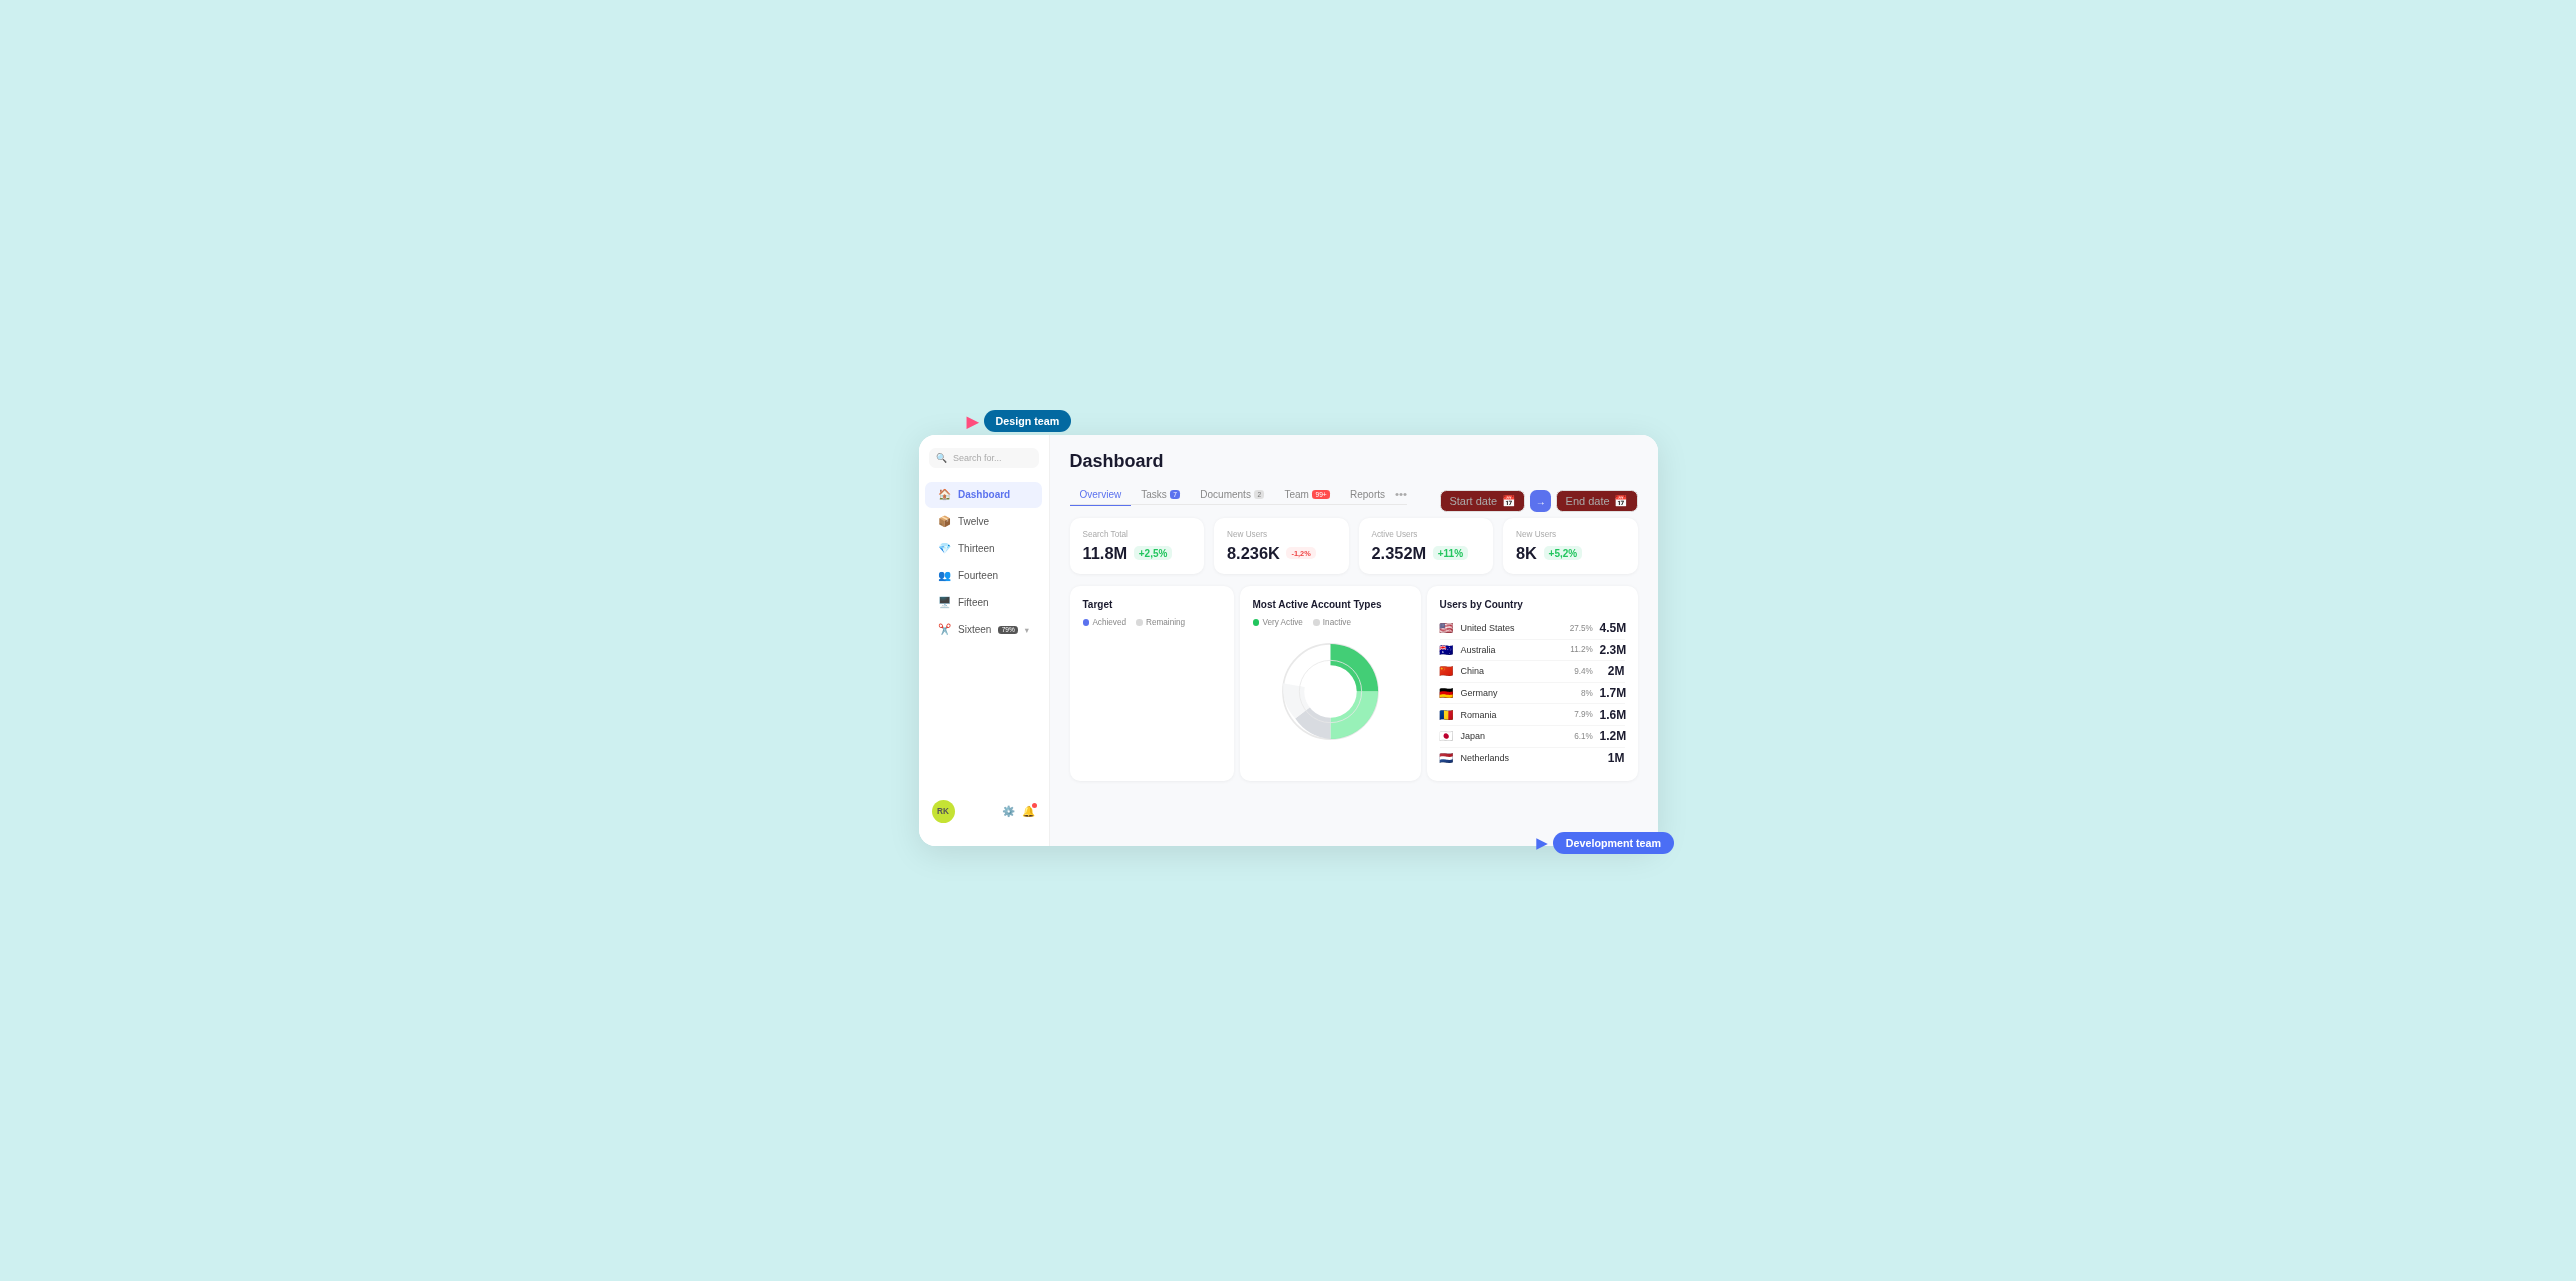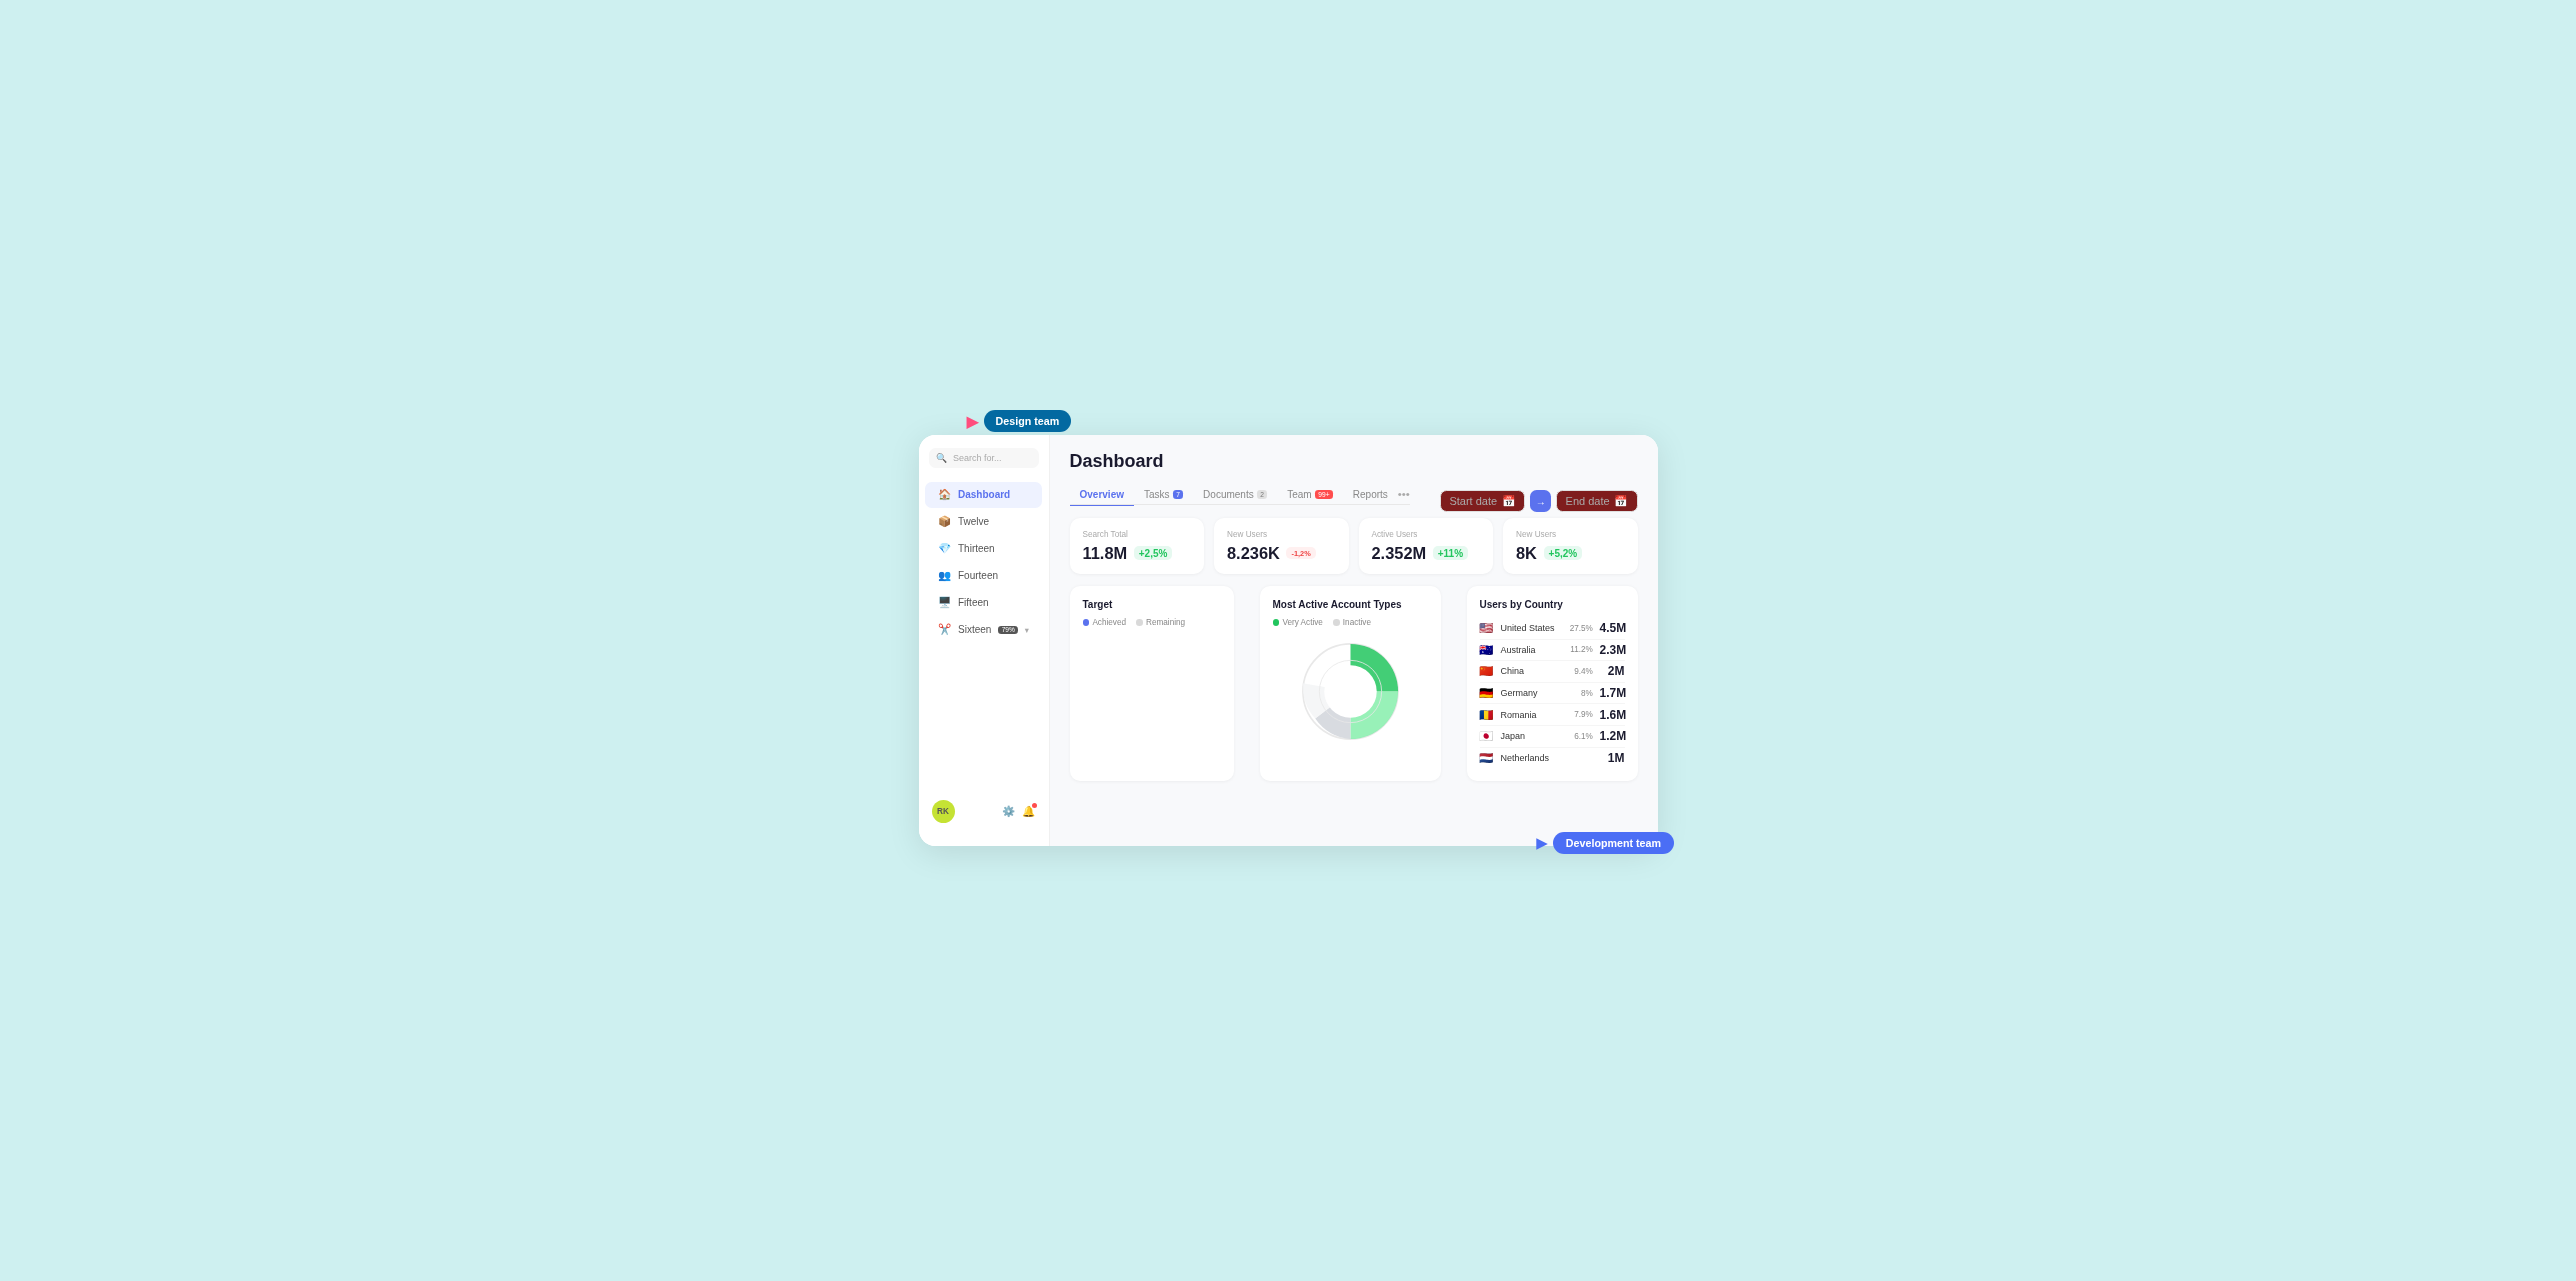--- a/index.html
+++ b/index.html
@@ -179,21 +179,21 @@
       cursor: pointer;
       display: flex;
       align-items: center;
       gap: 3.3px;
       border-bottom: 1.6px solid transparent;
       margin-bottom: -1.6px;
     }
     .tab-item.active {
       color: #5b72ee;
       border-bottom: 1.6px solid #5b72ee;
-      font-weight: 700;
+      font-weight: 400;
       align-items: flex-end;
     }
     .tab-badge {
       background: #5b72ee;
       color: white;
       font-size: 6.6px;
       padding: 0.8px 3.3px;
       border-radius: 3.3px;
     }
     .tab-badge-gray {
@@ -274,21 +274,21 @@
       background: #fff0f0;
       color: #ef4444;
       font-size: 7.4px;
       padding: 1.6px 5px;
       border-radius: 5px;
       font-weight: 600;
     }
     
     .bottom-row {
       display: flex;
-      gap: 26px;
+      gap: 6px;
     }
     .widget-card {
       background: white;
       border-radius: 10px;
       padding: 13px;
       box-shadow: 0 0.8px 3.3px rgba(0,0,0,0.05);
     }
     .widget-title { font-size: 10px; font-weight: 700; color: #1a1a2e; margin-bottom: 8.2px; }
     
     .target-widget { flex: 0 0 164px; }

